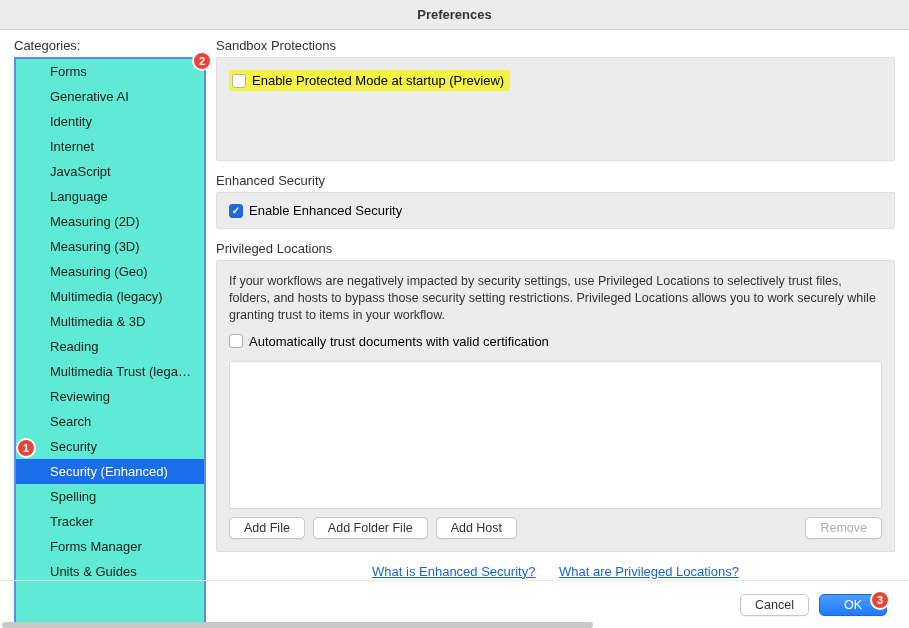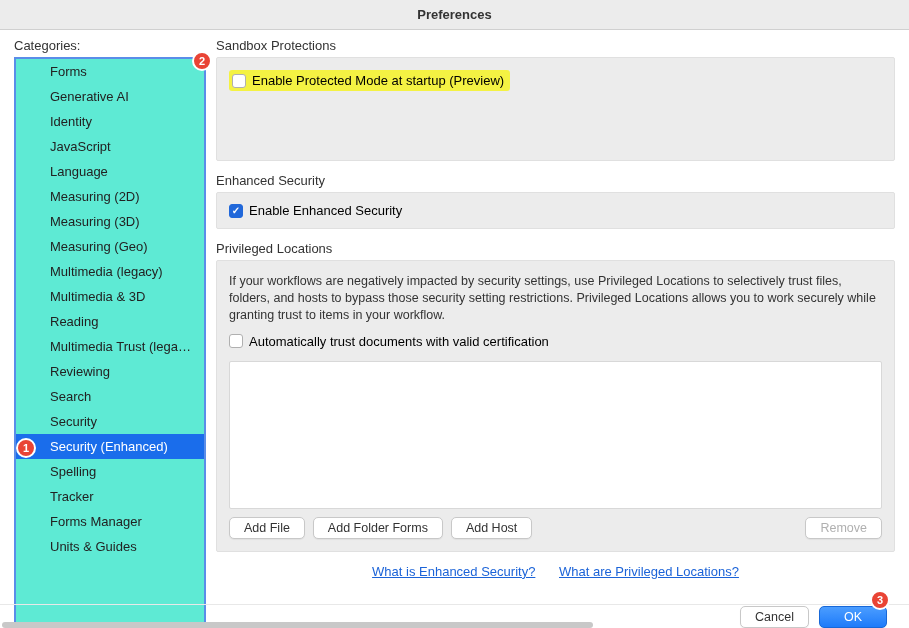--- a/index.html
+++ b/index.html
@@ -178,23 +178,23 @@
       color: #1b63d8;
       text-decoration: underline;
       font-size: 13px;
       margin: 0 10px;
     }
     .footer {
       position: absolute;
       bottom: 0;
       left: 0;
       right: 0;
-      height: 24px;
-      display: flex;
-      align-items: flex-end;
+      height: 48px;
+      display: flex;
+      align-items: center;
       justify-content: flex-end;
       gap: 10px;
       padding-right: 22px;
       border-top: 1px solid #e8e8e8;
     }
     .badge {
       position: absolute;
       width: 20px;
       height: 20px;
       border-radius: 50%;
@@ -218,20 +218,21 @@
 <div class="titlebar">Preferences</div>
 
 <div class="main">
   <div class="left-pane">
     <div class="cat-label">Categories:</div>
     <div class="categories-box">
       <div class="categories-list" id="cat-list">
           <div class="cat-item">Forms</div>
           <div class="cat-item">Generative AI</div>
           <div class="cat-item">Identity</div>
+          <div class="cat-item">Internet</div>
           <div class="cat-item">JavaScript</div>
           <div class="cat-item">Language</div>
           <div class="cat-item">Measuring (2D)</div>
           <div class="cat-item">Measuring (3D)</div>
           <div class="cat-item">Measuring (Geo)</div>
           <div class="cat-item">Multimedia (legacy)</div>
           <div class="cat-item">Multimedia &amp; 3D</div>
           <div class="cat-item">Reading</div>
           <div class="cat-item">Multimedia Trust (legacy)</div>
           <div class="cat-item">Reviewing</div>
@@ -269,21 +270,21 @@
     <div class="section-title">Privileged Locations</div>
     <div class="section-box privileged-box">
       <div class="priv-text">If your workflows are negatively impacted by security settings, use Privileged Locations to selectively trust files, folders, and hosts to bypass those security setting restrictions. Privileged Locations allows you to work securely while granting trust to items in your workflow.</div>
       <div class="check-row">
         <span class="checkbox"></span>
         <span>Automatically trust documents with valid certification</span>
       </div>
       <div class="whitebox"></div>
       <div class="btn-row">
         <button class="mac-btn">Add File</button>
-        <button class="mac-btn">Add Folder Forms</button>
+        <button class="mac-btn">Add Folder File</button>
         <button class="mac-btn">Add Host</button>
         <span class="spacer"></span>
         <button class="mac-btn disabled">Remove</button>
       </div>
     </div>
 
     <div class="links-row">
       <a href="#">What is Enhanced Security?</a>
       <a href="#">What are Privileged Locations?</a>
     </div>

